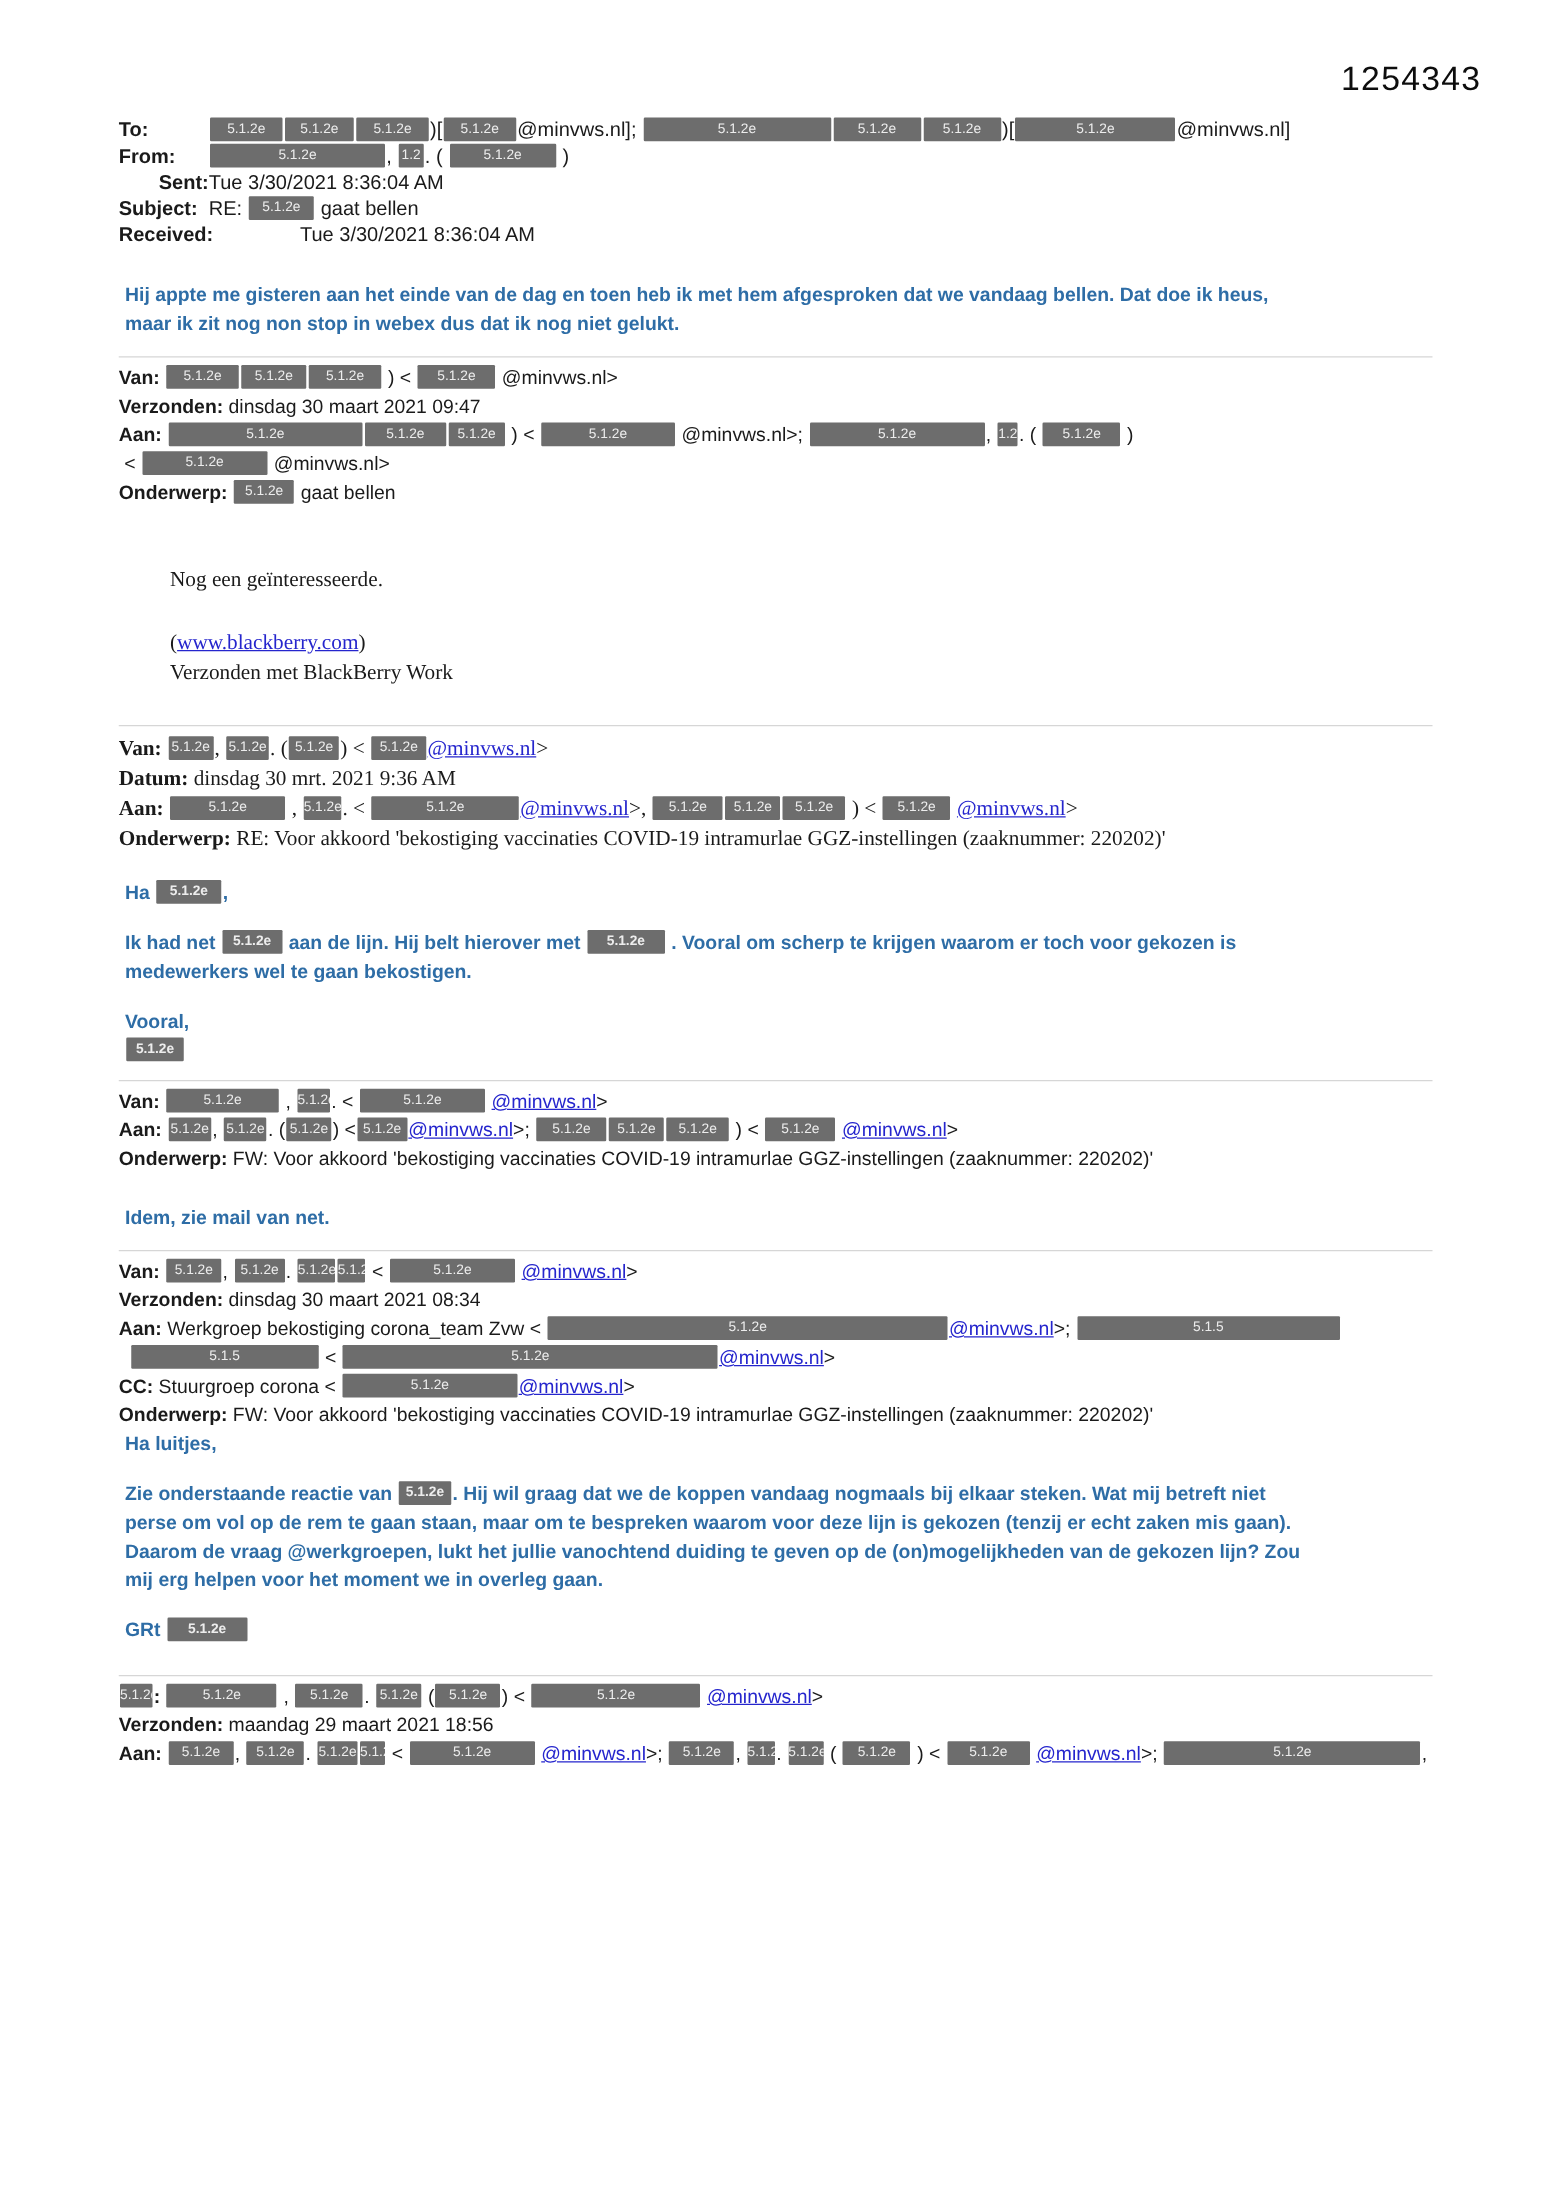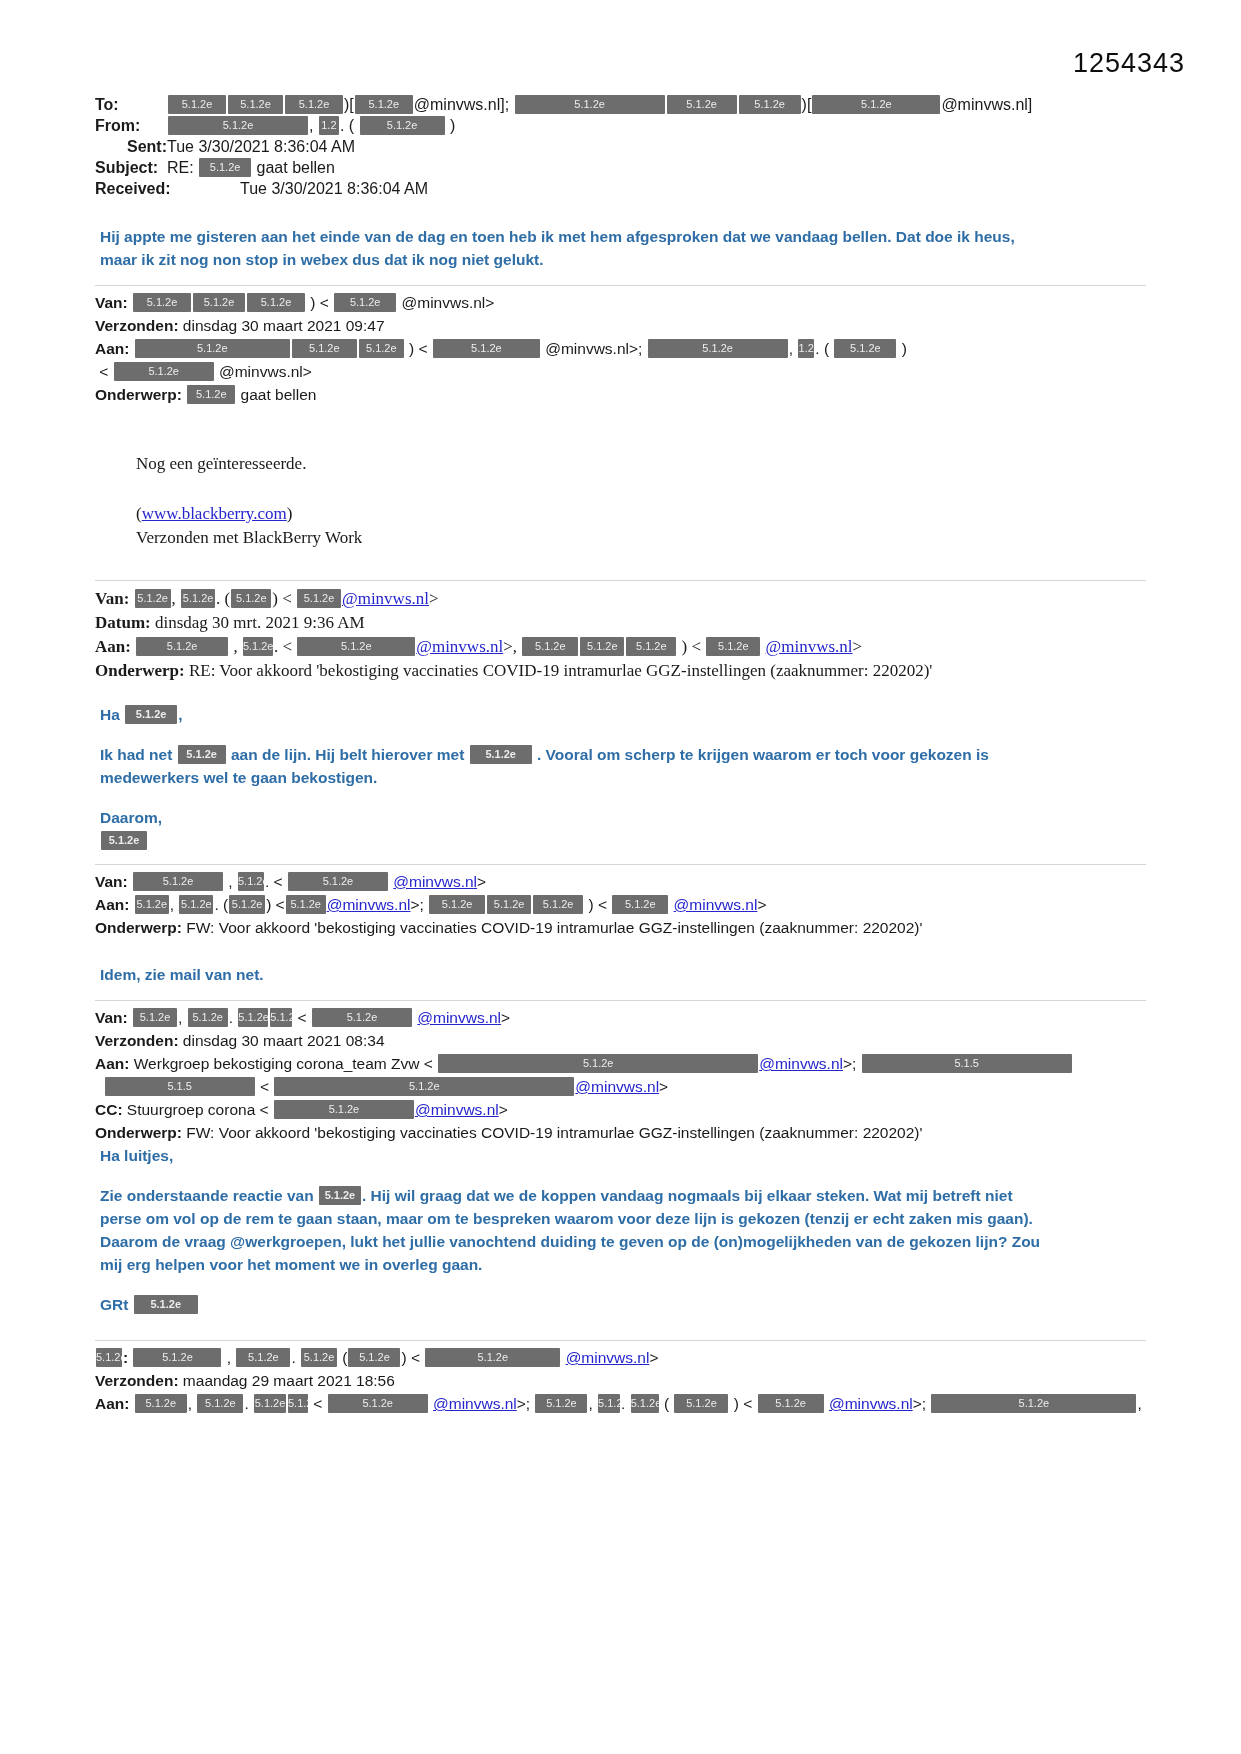--- a/index.html
+++ b/index.html
@@ -99,21 +99,21 @@
         <div class="line"><span class="bold">Datum: </span><span class="txt">dinsdag 30 mrt. 2021 9:36 AM</span></div>
         <div class="line"><span class="bold">Aan: </span><span class="redact" style="width: 92px;">5.1.2e</span><span class="txt"> , </span><span class="redact" style="width: 30px;">5.1.2e</span><span class="txt">. &lt; </span><span class="redact" style="width: 118px;">5.1.2e</span><a class="lnk">@minvws.nl</a><span class="txt">&gt;, </span><span class="redact" style="width: 56px;">5.1.2e</span><span class="redact" style="width: 44px;">5.1.2e</span><span class="redact" style="width: 50px;">5.1.2e</span><span class="txt"> ) &lt; </span><span class="redact" style="width: 54px;">5.1.2e</span><span class="txt"> </span><a class="lnk">@minvws.nl</a><span class="txt">&gt;</span></div>
         <div class="line"><span class="bold">Onderwerp: </span><span class="txt">RE: Voor akkoord 'bekostiging vaccinaties COVID-19 intramurlae GGZ-instellingen (zaaknummer: 220202)'</span></div>
       </div>
       <div class="blk kind-para id-msg3-body f-sans c-blue">
         <div class="line"><span class="txt">Ha </span><span class="redact" style="width: 52px;">5.1.2e</span><span class="txt">,</span></div>
         <div class="spacer"></div>
         <div class="line"><span class="txt">Ik had net </span><span class="redact" style="width: 48px;">5.1.2e</span><span class="txt"> aan de lijn. Hij belt hierover met </span><span class="redact" style="width: 62px;">5.1.2e</span><span class="txt"> . Vooral om scherp te krijgen waarom er toch voor gekozen is</span></div>
         <div class="line"><span class="txt">medewerkers wel te gaan bekostigen.</span></div>
         <div class="spacer"></div>
-        <div class="line"><span class="txt">Daarom,</span></div>
+        <div class="line"><span class="txt">Vooral,</span></div>
         <div class="line"><span class="redact" style="width: 46px;">5.1.2e</span></div>
       </div>
       <div class="blk kind-sep id-sep3"></div>
       <div class="blk kind-hdr id-msg4-hdr f-sans c-black">
         <div class="line"><span class="bold">Van: </span><span class="redact" style="width: 90px;">5.1.2e</span><span class="txt"> , </span><span class="redact" style="width: 26px;">5.1.2e</span><span class="txt">. &lt; </span><span class="redact" style="width: 100px;">5.1.2e</span><span class="txt"> </span><a class="lnk">@minvws.nl</a><span class="txt">&gt;</span></div>
         <div class="line"><span class="bold">Aan: </span><span class="redact" style="width: 34px;">5.1.2e</span><span class="txt">, </span><span class="redact" style="width: 34px;">5.1.2e</span><span class="txt">. (</span><span class="redact" style="width: 36px;">5.1.2e</span><span class="txt">) &lt;</span><span class="redact" style="width: 40px;">5.1.2e</span><a class="lnk">@minvws.nl</a><span class="txt">&gt;; </span><span class="redact" style="width: 56px;">5.1.2e</span><span class="redact" style="width: 44px;">5.1.2e</span><span class="redact" style="width: 50px;">5.1.2e</span><span class="txt"> ) &lt; </span><span class="redact" style="width: 56px;">5.1.2e</span><span class="txt"> </span><a class="lnk">@minvws.nl</a><span class="txt">&gt;</span></div>
         <div class="line"><span class="bold">Onderwerp: </span><span class="txt">FW: Voor akkoord 'bekostiging vaccinaties COVID-19 intramurlae GGZ-instellingen (zaaknummer: 220202)'</span></div>
       </div>
       <div class="blk kind-para id-msg4-body f-sans c-blue">
         <div class="line"><span class="txt">Idem, zie mail van net.</span></div>

